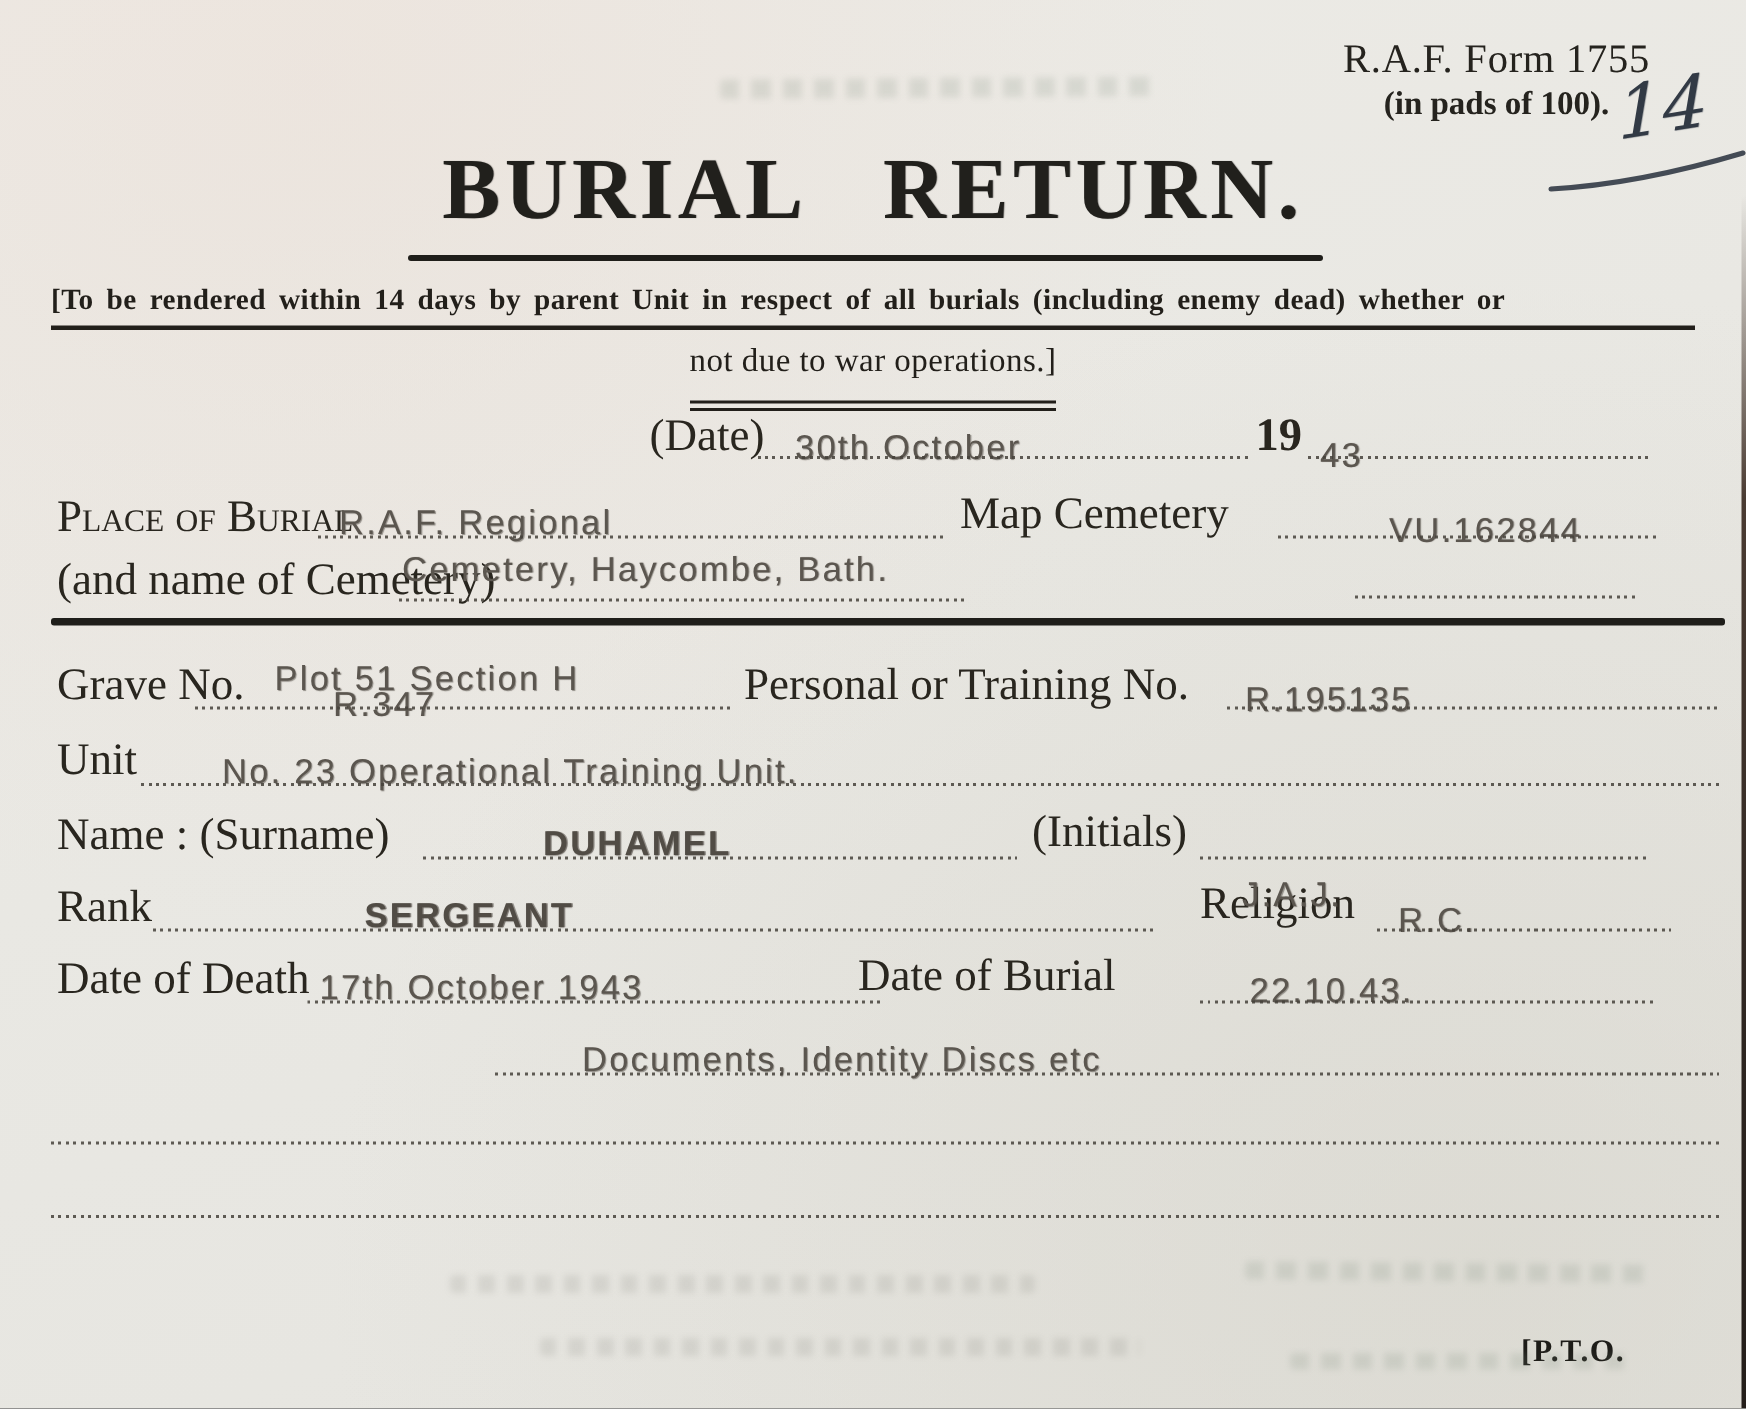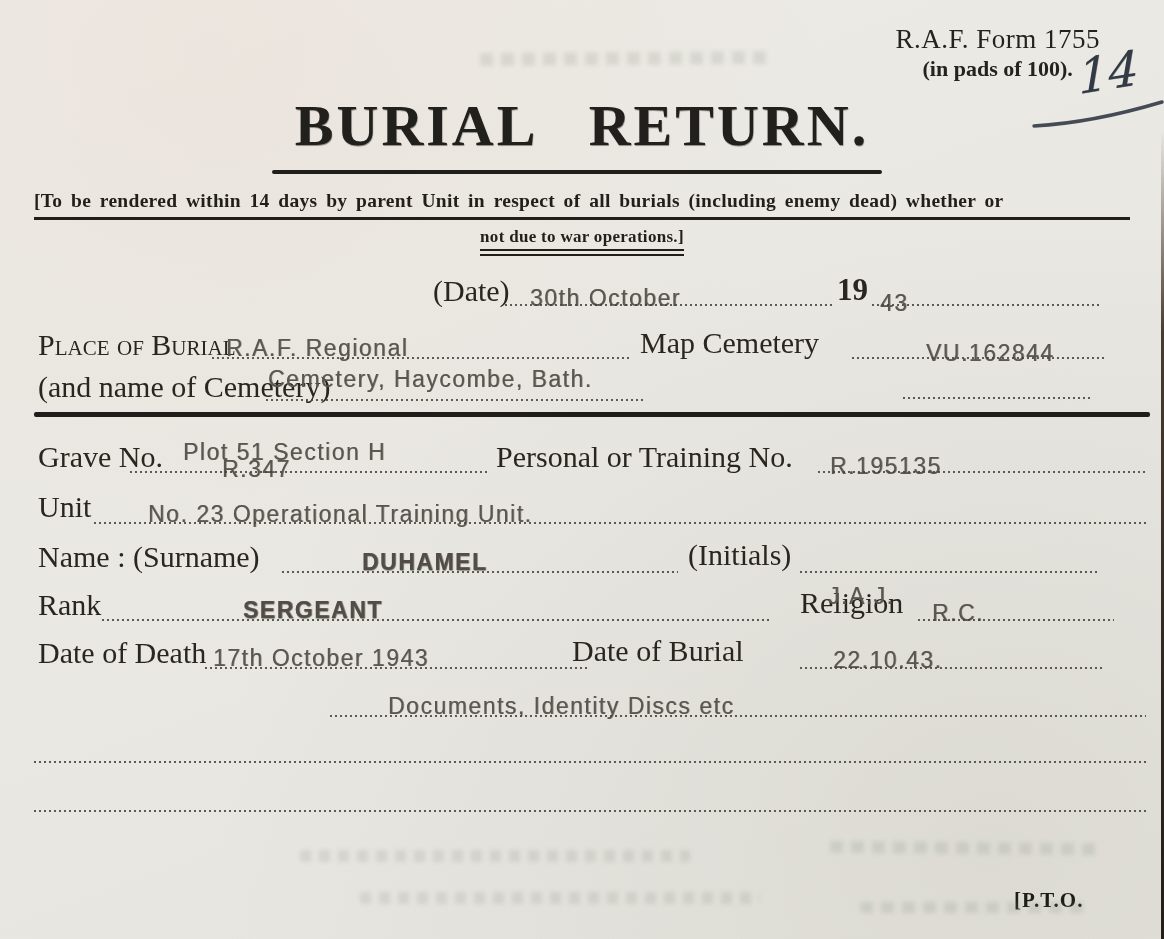--- a/index.html
+++ b/index.html
@@ -41,22 +41,22 @@
   }
   .rule{position:absolute;background:#1f1e1a;border-radius:2px;}
   .instr1{
     left:34px;top:190px;width:1096px;
     font-size:19.5px;font-weight:bold;color:#221f1a;
     letter-spacing:.3px;word-spacing:3.5px;
     border-bottom:3px solid #221f1a;padding-bottom:5px;white-space:nowrap;overflow:hidden;
   }
   .instr2wrap{left:0;right:0;top:227px;text-align:center;}
   .instr2{
-    display:inline-block;font-size:17px;font-weight:bold;color:#221f1a;
-    border-bottom:7px double #221f1a;padding-bottom:2px;letter-spacing:.3px;
+    display:inline-block;font-size:22px;font-weight:normal;color:#221f1a;
+    border-bottom:7px double #221f1a;padding-bottom:14px;letter-spacing:.3px;
   }
   .lbl30{font-size:30px;}
   .refblock{right:64px;top:24px;text-align:center;color:#25231e;}
   .refblock .l1{font-size:27px;font-weight:normal;letter-spacing:.5px;}
   .refblock .l2{font-size:22px;font-weight:bold;margin-top:1px;}
   .hand14{
     left:1078px;top:44px;z-index:4;
     font-family:"DejaVu Serif",serif;font-style:italic;
     font-size:48px;color:#323a45;transform:rotate(-9deg) skewX(-8deg);
     text-shadow:.5px .5px .5px rgba(50,58,69,.4);

